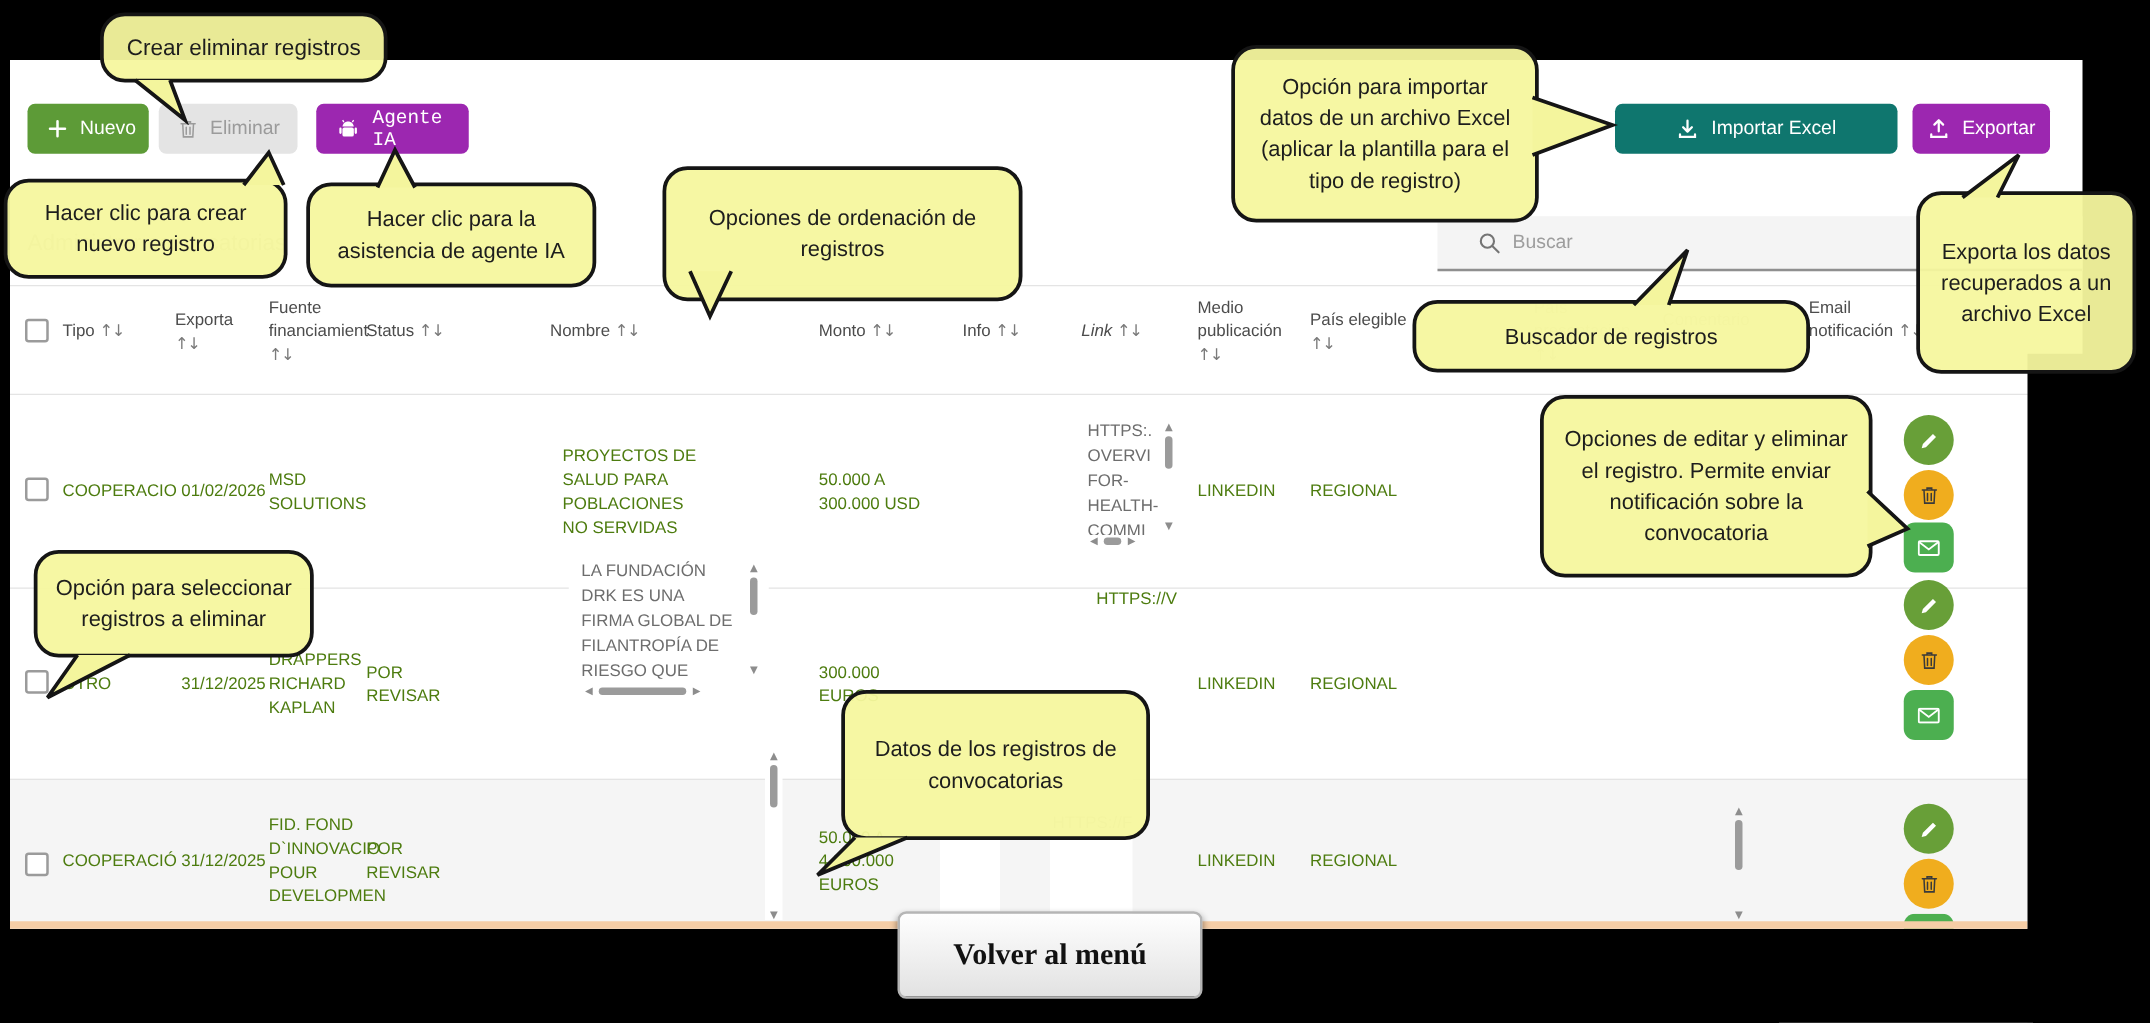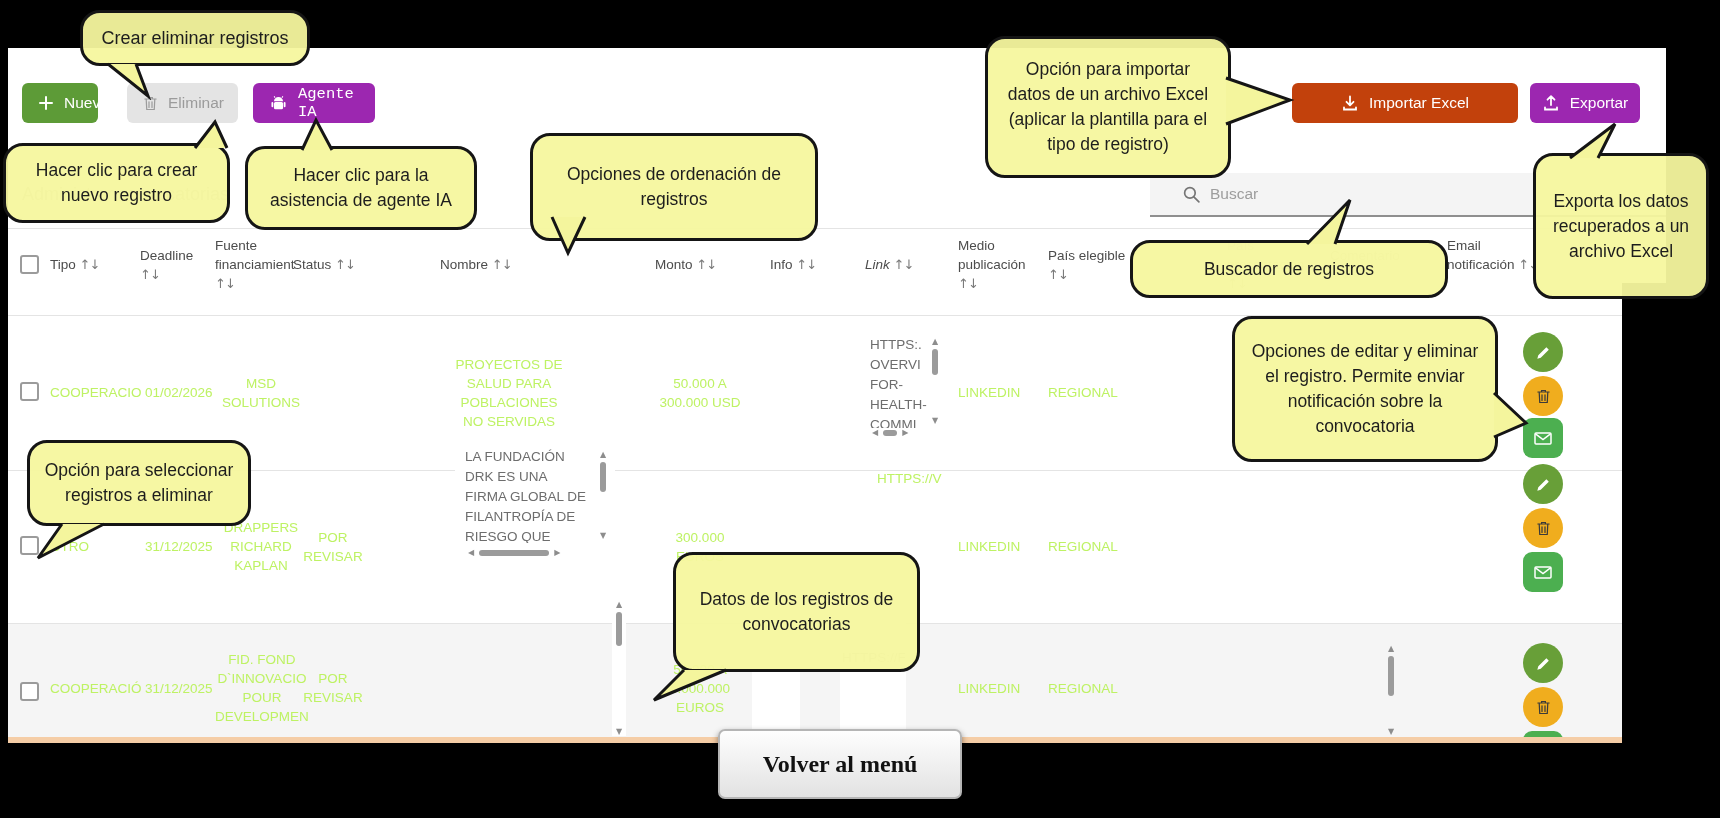--- a/index.html
+++ b/index.html
@@ -7,41 +7,41 @@
          font-family:"Liberation Sans",sans-serif;}
   .win{position:absolute;left:8px;top:48px;width:1658px;height:695px;background:#fff;}
 
   
   .btn{position:absolute;height:40px;border-radius:6px;display:flex;align-items:center;
        gap:10px;padding:0 16px;box-sizing:border-box;color:#fff;font-size:15.5px;cursor:pointer;}
   .btn svg{flex:none;}
   .btn-green{background:#5d9b37;}
   .btn-gray{background:#e4e4e4;color:#9b9b9b;cursor:default;}
   .btn-purple{background:#9c27b0;}
-  .btn-excel{background:#c2410c;}
+  .btn-excel{background:#0f766e;}
 
   
   .searchbox{position:absolute;left:1150px;top:173px;width:516px;height:44px;background:#f4f4f4;
              border-bottom:2px solid #8f8f8f;box-sizing:border-box;}
   .searchbox input{position:absolute;left:58px;top:0;width:440px;height:40px;border:none;outline:none;
              background:transparent;font-size:15.5px;color:#444;font-family:"Liberation Sans",sans-serif;}
   .searchbox input::placeholder{color:#9d9d9d;}
   .search-ic{position:absolute;left:32px;top:12px;}
 
   
   .hline{position:absolute;left:8px;width:1658px;height:1px;background:#e4e4e4;}
   .row3bg{position:absolute;left:8px;top:623px;width:1614px;height:120px;background:#f5f5f5;}
   .peach{position:absolute;left:8px;top:737px;width:1614px;height:6px;background:#f5cda6;z-index:5;}
 
   .hdr{position:absolute;color:#4c4c4c;font-size:13.5px;line-height:19px;cursor:pointer;}
   .hdr.ghost{color:#cfcfc5;}
   .sort{color:#7a7a7a;font-size:13px;letter-spacing:-1px;font-family:"DejaVu Sans",sans-serif;}
   .ghost .sort{color:#cfcfc5;}
 
-  .cell{position:absolute;display:flex;align-items:center;font-size:13.5px;line-height:19px;color:#bef264;text-align:center;}
+  .cell{position:absolute;display:flex;align-items:center;font-size:13.5px;line-height:19px;color:#4d7c0f;}
   .r1{top:315px;height:155px;} .r2{top:470px;height:153px;} .r3{top:633px;height:110px;}
   .cb{position:absolute;width:19px;height:19px;border:2px solid #9b9b9b;border-radius:3px;
       background:#fff;box-sizing:border-box;cursor:pointer;}
 
   .scrollbox{position:absolute;background:#fff;overflow:hidden;font-size:13.5px;line-height:20px;
              color:#6d6d6d;cursor:pointer;}
   .vs{position:absolute;width:14px;display:flex;flex-direction:column;align-items:center;
       font-size:8px;color:#8d8d8d;font-family:"DejaVu Sans",sans-serif;cursor:pointer;}
   .vs .thumb{width:6px;border-radius:3px;background:#9b9b9b;margin:3px 0;}
   .vs .sp{flex:1;}
@@ -77,21 +77,21 @@
   .clip{position:absolute;overflow:hidden;}
 </style>
 </head>
 <body>
 
 <div class="stage">
   <div class="win"></div>
 
   <div class="ghost-title">Administrar convocatorias</div>
 
-  <div class="btn btn-green" style="left:22px;top:83px;width:76px;text-align:right;">
+  <div class="btn btn-green" style="left:22px;top:83px;width:97px;text-align:right;">
     <svg width="16" height="16" viewBox="0 0 16 16">
         <path d="M8 2v12M2 8h12" stroke="#fff" stroke-width="2" stroke-linecap="round"></path>
       </svg>
     <span>Nuevo</span>
   </div>
   <div class="btn btn-gray" style="left:127px;top:83px;width:111px;">
     <svg width="15" height="17" viewBox="0 0 16 18">
         <path d="M2 4.2h12M6 4.2V2.6h4v1.6M3.4 4.2l.6 11.2h8l.6-11.2M6.4 7.2v6M9.6 7.2v6" stroke="#9b9b9b" stroke-width="1.3" fill="none" stroke-linecap="round"></path>
       </svg>
     <span>Eliminar</span>
@@ -131,21 +131,21 @@
 
   <div class="hline" style="top:228px;"></div>
   <div class="hline" style="top:315px;"></div>
   <div class="hline" style="top:470px;width:1614px;"></div>
   <div class="row3bg"></div>
   <div class="hline" style="top:623px;width:1614px;"></div>
   <div class="peach"></div>
 
   <div class="cb" style="left:20px;top:255px;"></div>
   <div class="hdr" style="left:50px;top:255px;width:90px;"><span>Tipo</span> <span class="sort">↑↓</span></div>
-  <div class="hdr" style="left:140px;top:246px;width:60px;"><span>Deadline</span> <span class="sort">↑↓</span></div>
+  <div class="hdr" style="left:140px;top:246px;width:60px;"><span>Exporta</span> <span class="sort">↑↓</span></div>
   <div class="hdr" style="left:215px;top:236px;width:96px;"><span>Fuente financiamient</span> <span class="sort">↑↓</span></div>
   <div class="hdr" style="left:293px;top:255px;width:85px;"><span>Status</span> <span class="sort">↑↓</span></div>
   <div class="hdr" style="left:440px;top:255px;width:110px;"><span>Nombre</span> <span class="sort">↑↓</span></div>
   <div class="hdr" style="left:655px;top:255px;width:85px;"><span>Monto</span> <span class="sort">↑↓</span></div>
   <div class="hdr" style="left:770px;top:255px;width:65px;"><span>Info</span> <span class="sort">↑↓</span></div>
   <div class="hdr" style="left:865px;top:255px;width:65px;font-style:italic;"><span>Link</span> <span class="sort">↑↓</span></div>
   <div class="hdr" style="left:958px;top:236px;width:90px;"><span>Medio publicación</span> <span class="sort">↑↓</span></div>
   <div class="hdr" style="left:1048px;top:246px;width:80px;"><span>País elegible</span> <span class="sort">↑↓</span></div>
   <div class="hdr ghost" style="left:1227px;top:236px;width:90px;"><span>País presentación</span> <span class="sort">↑↓</span></div>
   <div class="hdr ghost" style="left:1330px;top:246px;width:80px;"><span>Comentario</span> <span class="sort">↑↓</span></div>

